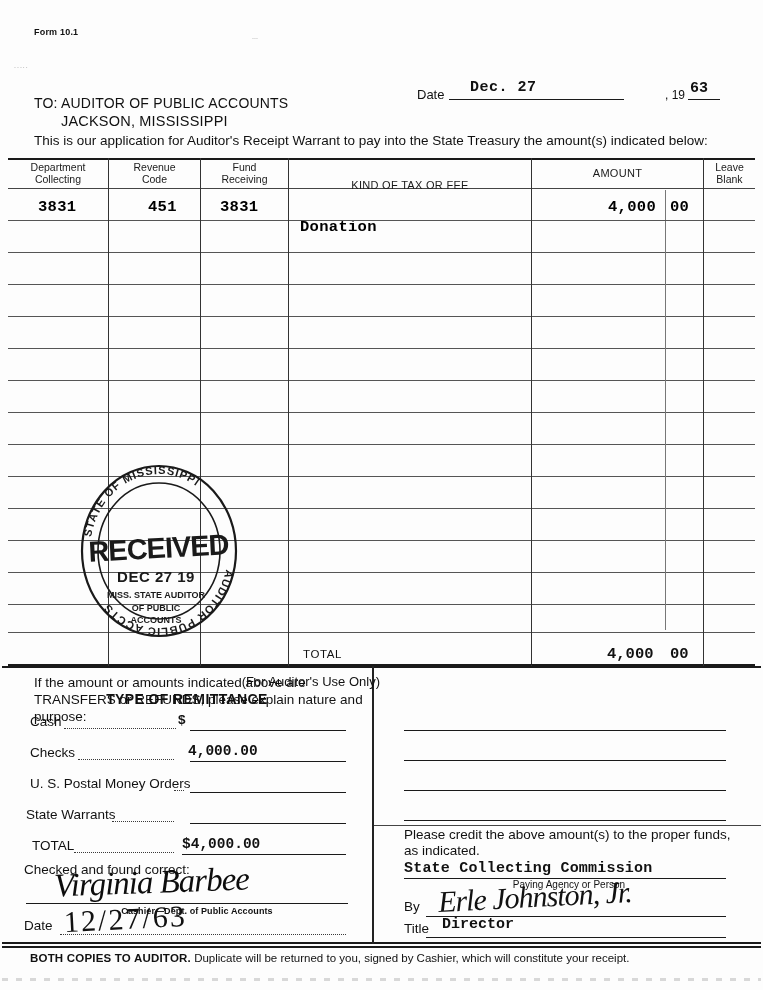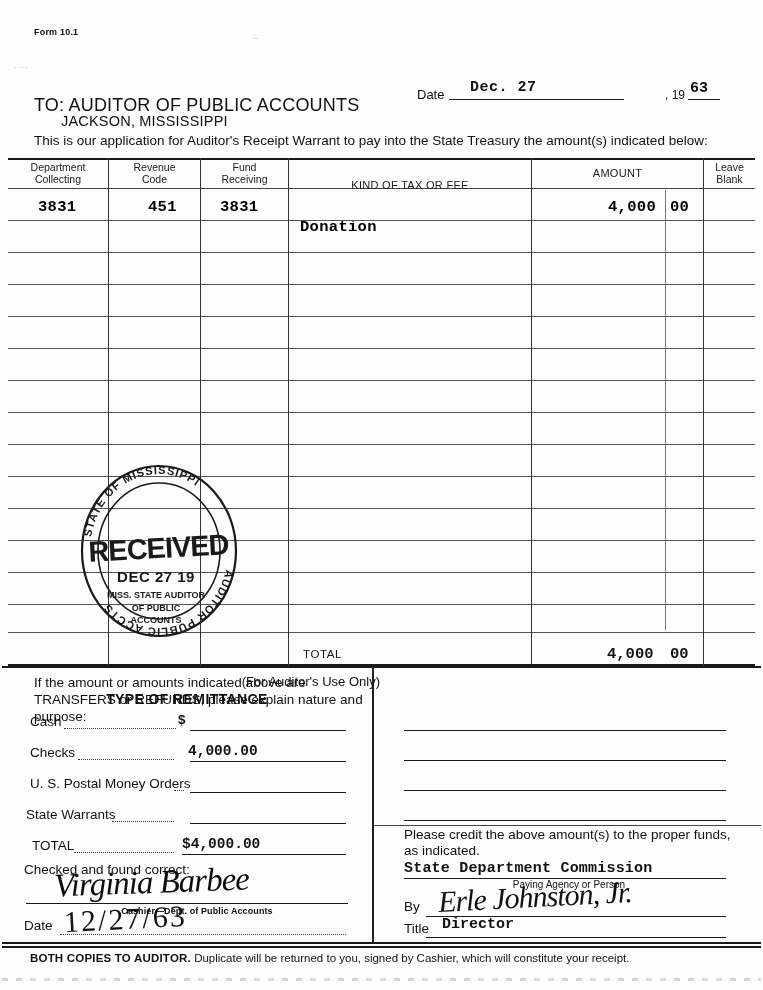--- a/index.html
+++ b/index.html
@@ -84,21 +84,21 @@
   .year-value {
     left: 690px; top: 80px;
     font-size: 15px;
     font-weight: bold;
     font-family: "Liberation Mono", monospace;
   }
   .year-rule { left: 688px; top: 99px; width: 32px; }
 
   .to-line1 {
     left: 34px; top: 95px;
-    font-size: 18px;
+    font-size: 14px;
     letter-spacing: .2px;
   }
   .to-line2 {
     left: 61px; top: 113px;
     font-size: 14.5px;
     letter-spacing: .2px;
   }
   .intro {
     left: 34px; top: 133px;
     font-size: 13.5px;
@@ -500,21 +500,21 @@
 
       <div class="solidline" style="left:402px; top:64px;  width:322px;"></div>
       <div class="solidline" style="left:402px; top:94px;  width:322px;"></div>
       <div class="solidline" style="left:402px; top:124px; width:322px;"></div>
       <div class="solidline" style="left:402px; top:154px; width:322px;"></div>
 
       <div class="hline" style="left:372px; top:159px; width:387px; height:1px; background:#444;"></div>
 
       <div class="credit-text" style="left:402px;">Please credit the above amount(s) to the proper funds, as indicated.</div>
 
-      <div class="agency-name nowrap" style="left:402px;">State Department Commission</div>
+      <div class="agency-name nowrap" style="left:402px;">State Collecting Commission</div>
       <div class="solidline" style="left:402px; top:212px; width:322px;"></div>
       <div class="agency-caption" style="left:402px;">Paying Agency or Person</div>
 
       <div class="by-label nowrap" style="left:402px;">By</div>
       <div class="sig-agency" style="left:436px;">Erle Johnston, Jr.</div>
       <div class="solidline" style="left:424px; top:250px; width:300px;"></div>
 
       <div class="title-label nowrap" style="left:402px;">Title</div>
       <div class="title-hand nowrap" style="left:440px;">Director</div>
       <div class="solidline" style="left:424px; top:271px; width:300px;"></div>

